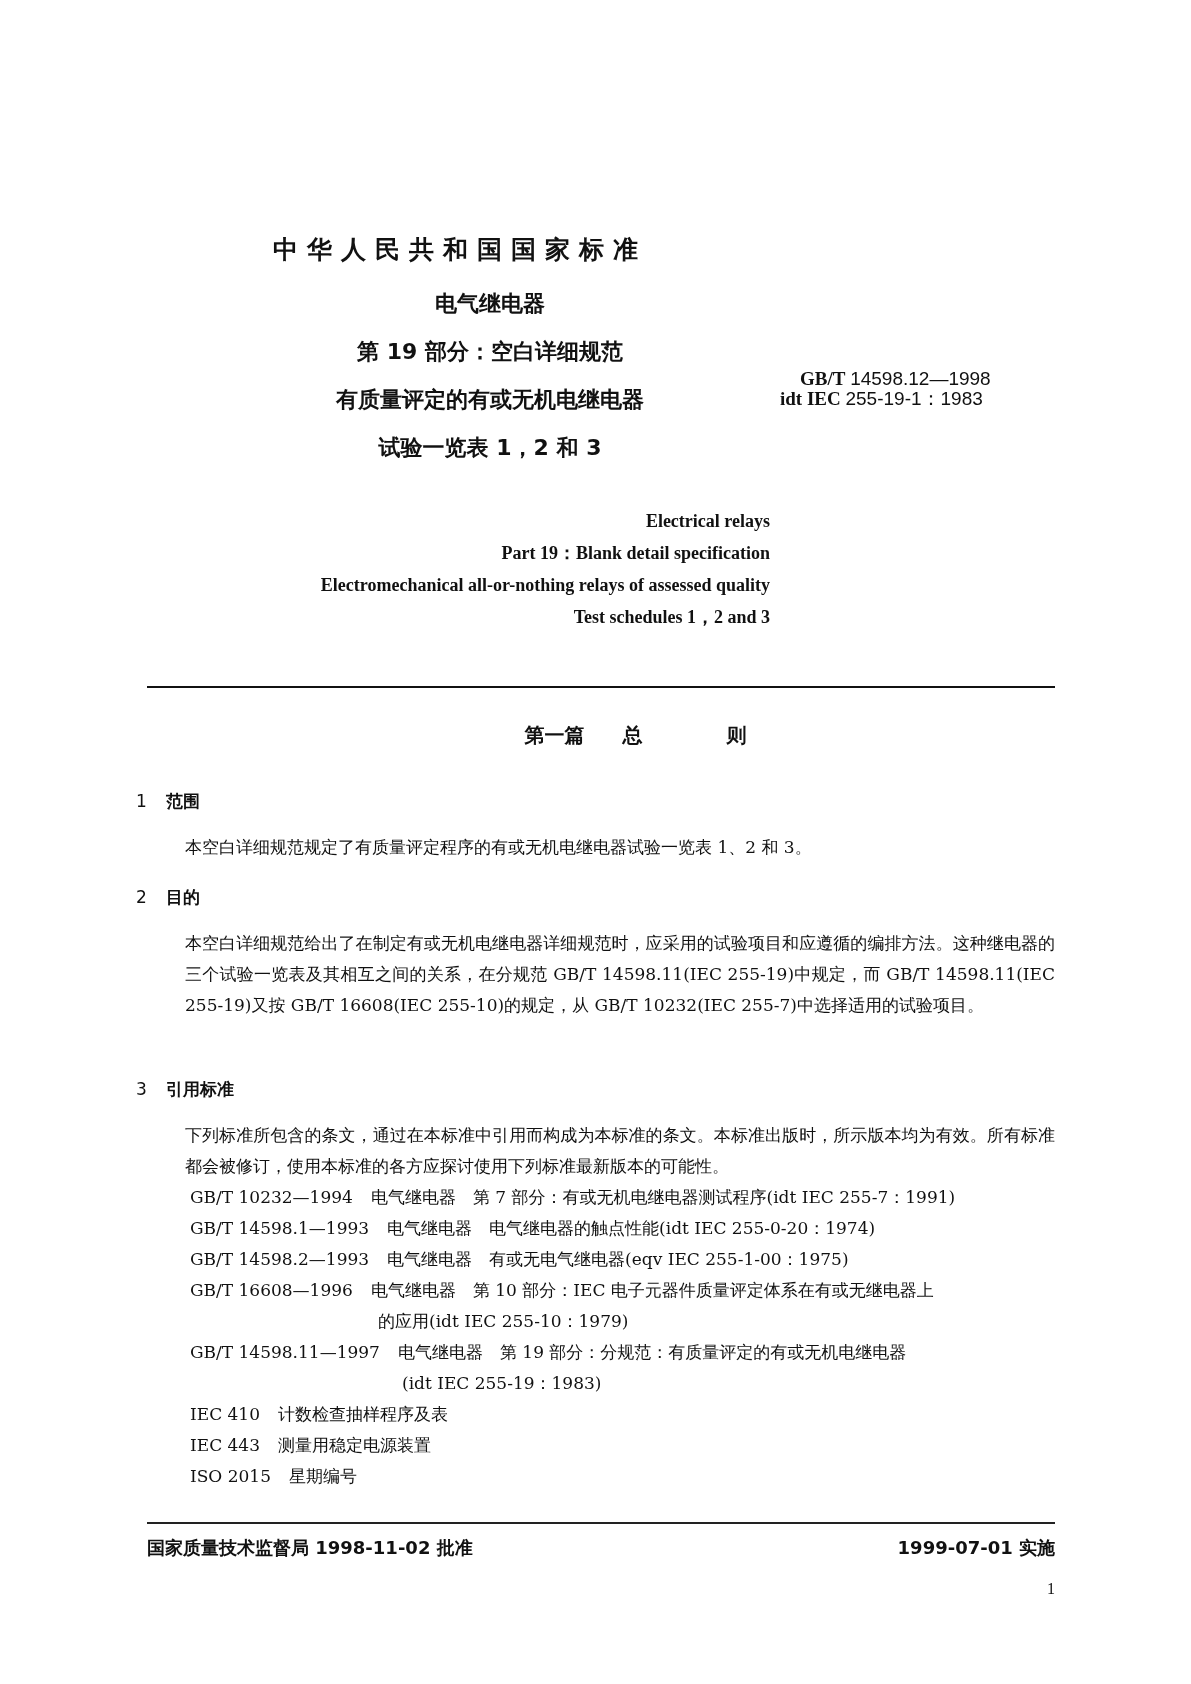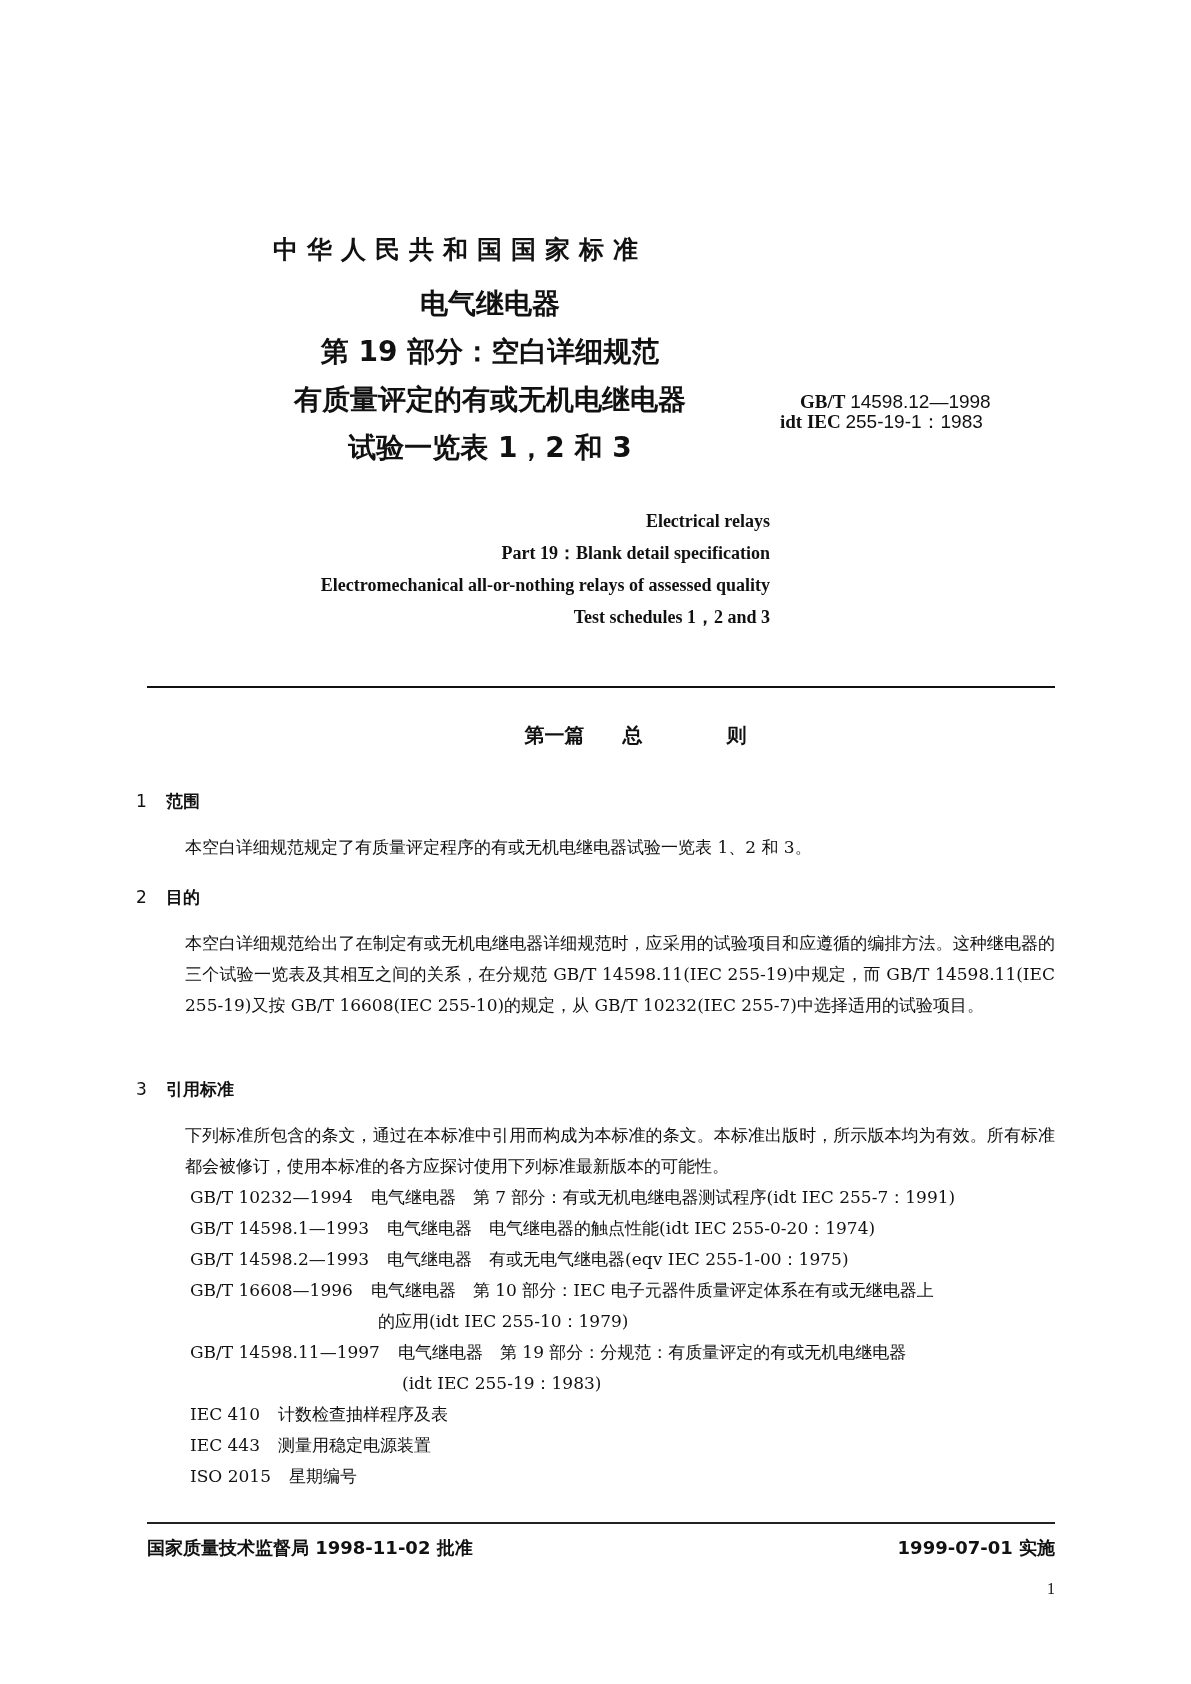--- a/index.html
+++ b/index.html
@@ -1,19 +1,19 @@
 <!DOCTYPE html>
 <html><head>
 <meta charset="utf-8">
 <style>
   html, body { margin: 0; padding: 0; background: #ffffff; }
   body { width: 1191px; height: 1684px; position: relative; overflow: hidden; color: #111; font-family: "DejaVu Serif", "Liberation Serif", serif; }
   .abs { position: absolute; }
   .nat-title { left: 0; width: 920px; top: 208px; text-align: center; font-family: "DejaVu Sans", sans-serif; font-weight: bold; font-size: 25px; letter-spacing: 9px; margin-top: 25px; }
-  .cn-title { left: 200px; width: 580px; text-align: center; font-family: "DejaVu Sans", sans-serif; font-weight: bold; font-size: 28px; line-height: 48px; }
+  .cn-title { left: 200px; width: 580px; text-align: center; font-family: "DejaVu Sans", sans-serif; font-weight: bold; font-size: 22px; line-height: 48px; }
   .std-no { left: 800px; font-family: "Liberation Serif", serif; font-size: 19px; line-height: 20px; }
   .std-no b { font-weight: bold; }
   .std-no .num { font-family: "Liberation Sans", sans-serif; font-weight: normal; }
   .en-title { left: 150px; width: 620px; text-align: center; font-family: "Liberation Serif", serif; font-weight: bold; font-size: 18px; line-height: 32px; }
   .rule-thick { left: 147px; width: 908px; height: 2px; background: #111; }
   .part-title { left: 0; width: 1191px; text-align: center; top: 722px; font-family: "DejaVu Sans", sans-serif; font-weight: bold; font-size: 20px; padding-left: 40px; }
   .part-title span { display: inline-block; }
   .sec-head { left: 136px; font-family: "DejaVu Sans", sans-serif; font-weight: bold; font-size: 17px; }
   .sec-head .no { display: inline-block; width: 30px; font-weight: normal; }
   .para { left: 147px; width: 908px; font-family: "DejaVu Serif", serif; font-size: 17px; line-height: 31px; text-align: justify; }
@@ -32,21 +32,21 @@
 
 <div class="abs nat-title">中华人民共和国国家标准</div>
 
 <div class="abs cn-title" style="top:280px;">
   <div>电气继电器</div>
   <div>第 19 部分：空白详细规范</div>
   <div>有质量评定的有或无机电继电器</div>
   <div>试验一览表 1，2 和 3</div>
 </div>
 
-<div class="abs std-no" style="top:392px;">
+<div class="abs std-no" style="top:369px;">
   <div><b>GB/T</b>&nbsp;<span class="num">14598.12—1998</span></div>
   <div style="margin-left:-20px;"><b>idt IEC</b>&nbsp;<span class="num">255-19-1：1983</span></div>
 </div>
 
 <div class="abs en-title" style="top:505px;text-align:right;">
   <div>Electrical relays</div>
   <div>Part 19：Blank detail specification</div>
   <div>Electromechanical all-or-nothing relays of assessed quality</div>
   <div>Test schedules 1，2 and 3</div>
 </div>

